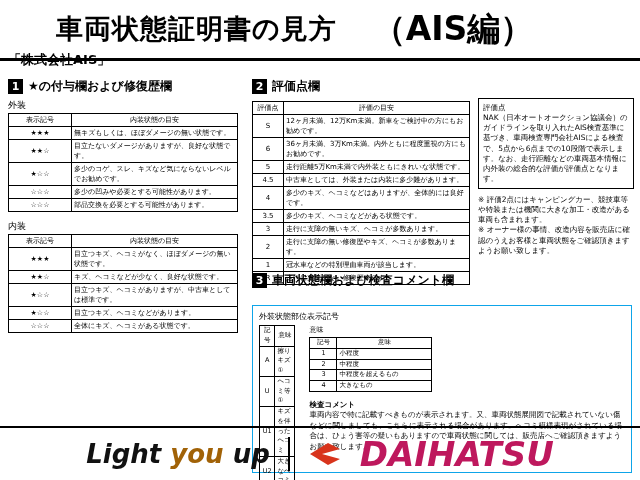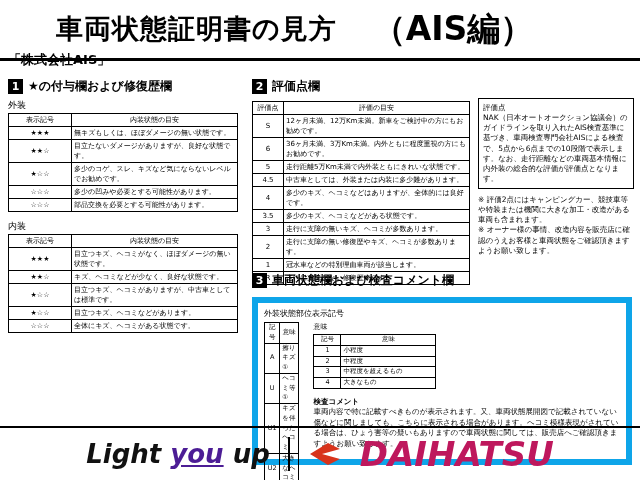--- a/index.html
+++ b/index.html
@@ -67,38 +67,38 @@
 
   
   .notebox{
     border:1px solid #000;padding:4px 4px;font-size:7.5px;line-height:1.35;
     width:146px;
   }
   .noteblock{font-size:7.5px;line-height:1.35;margin-top:6px;width:154px;}
 
   
   .sec3{position:absolute;left:252px;top:272px;width:380px;}
-  .sec3box{border:6px solid #0ea5e9;margin-top:8px;padding:5px 6px;height:168px;box-sizing:border-box;position:relative;}
+  .sec3box{border:1px solid #0ea5e9;margin-top:16px;padding:5px 6px;height:168px;box-sizing:border-box;position:relative;}
   .sec3head{font-size:8px;margin-bottom:3px;}
   .twocol{display:flex;gap:14px;}
   table.sym{border-collapse:collapse;}
   table.sym td,table.sym th{border:1px solid #000;font-size:6.5px;padding:0px 2px;line-height:1.5;}
   table.sym th{font-weight:normal;text-align:center;font-size:6.5px;}
   .symk{text-align:center;width:22px;}
   .comment{font-size:7.5px;line-height:1.4;margin-top:8px;}
   .comment .ch{font-weight:bold;}
 
   
   .footer{
     position:absolute;left:0;bottom:0;width:640px;height:52px;
     border-top:2px solid #000;
     display:flex;align-items:center;justify-content:center;gap:18px;
   }
   .light{font-size:26px;font-style:italic;font-weight:bold;color:#111;letter-spacing:0px;}
-  .light .yu{color:#4c1d95;text-decoration:underline;}
+  .light .yu{color:#a16207;}
   .daihatsu{font-size:34px;font-weight:bold;color:#be185d;font-style:italic;letter-spacing:0px;}
   .dmark{
     width:34px;height:26px;position:relative;display:inline-block;
   }
   .dmark svg{display:block;}
   .footdiv{width:2px;height:34px;background:#000;}
 </style>
 </head>
 <body>
 

